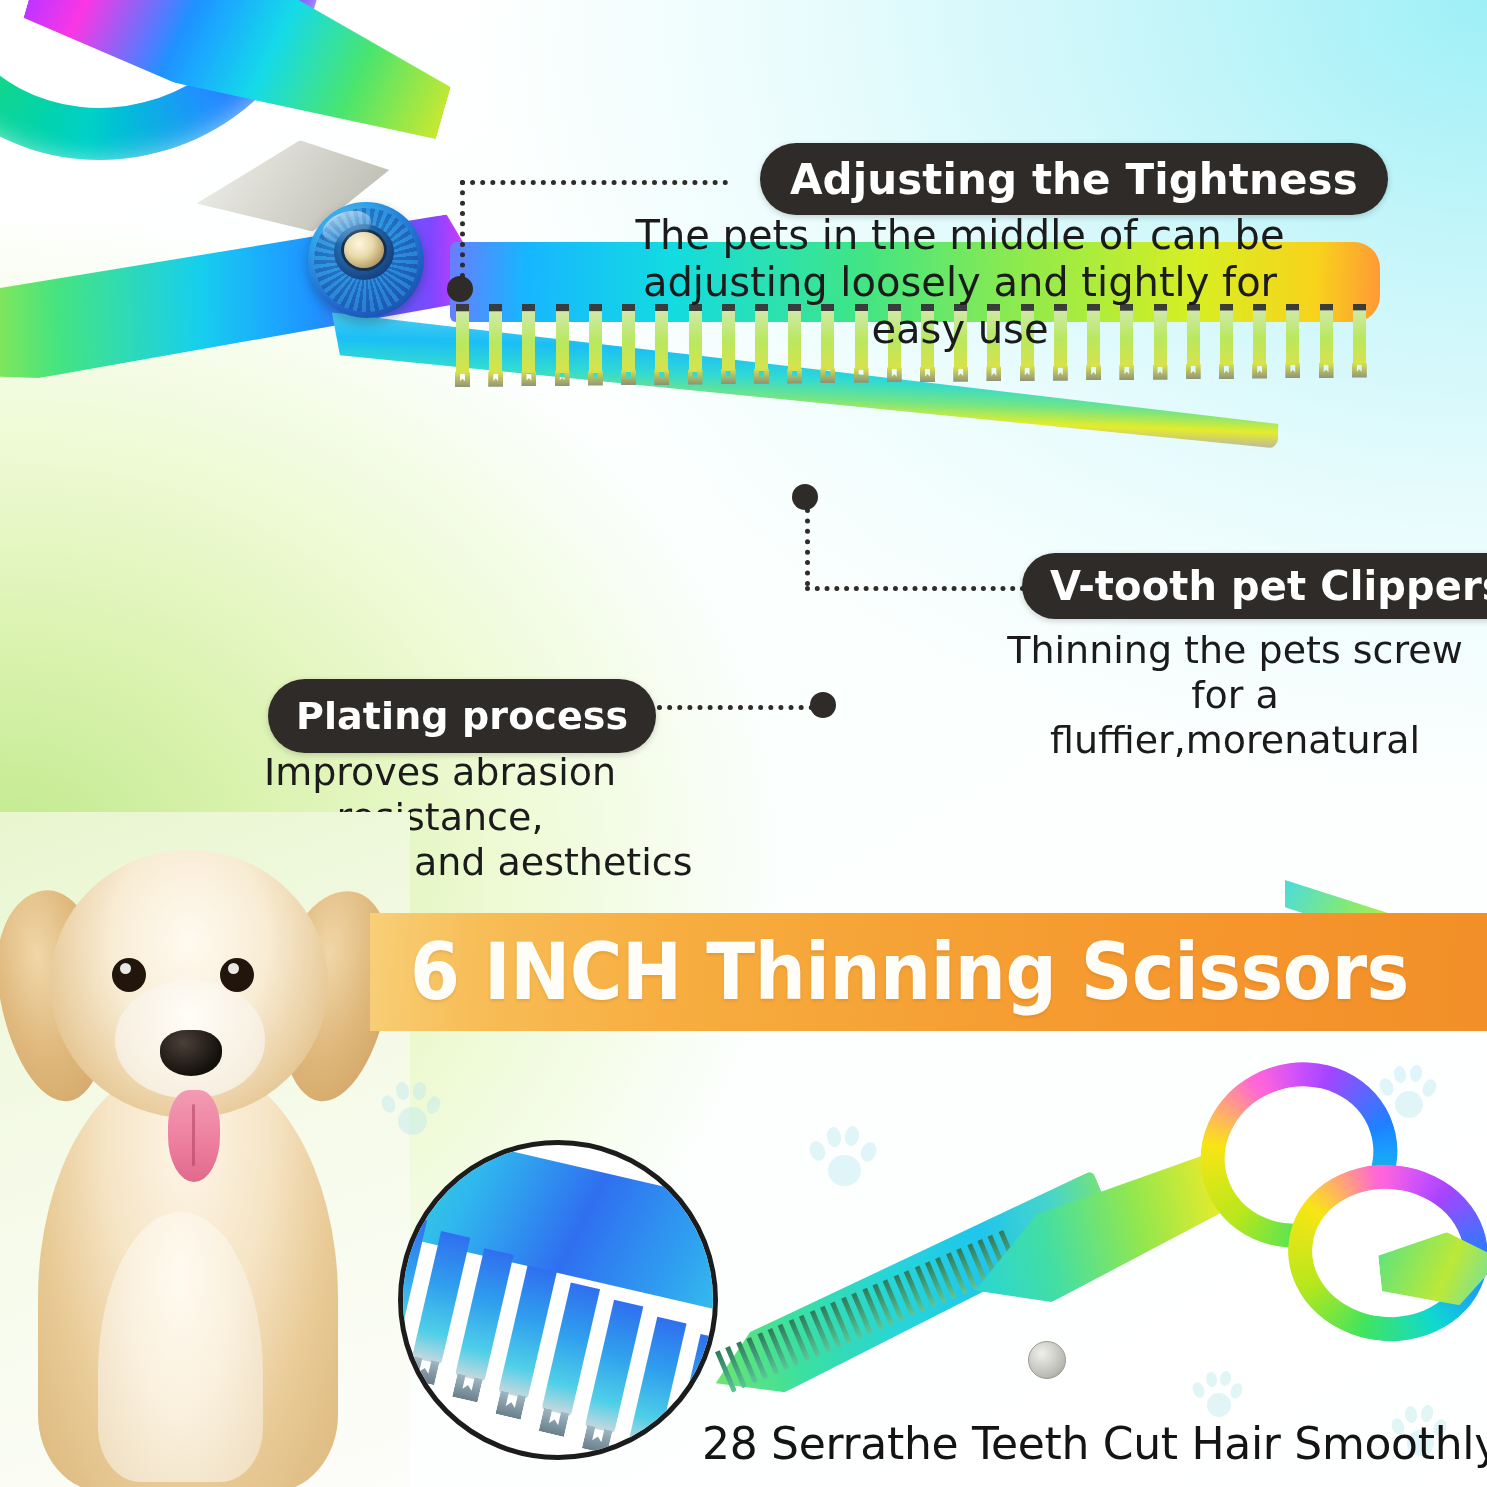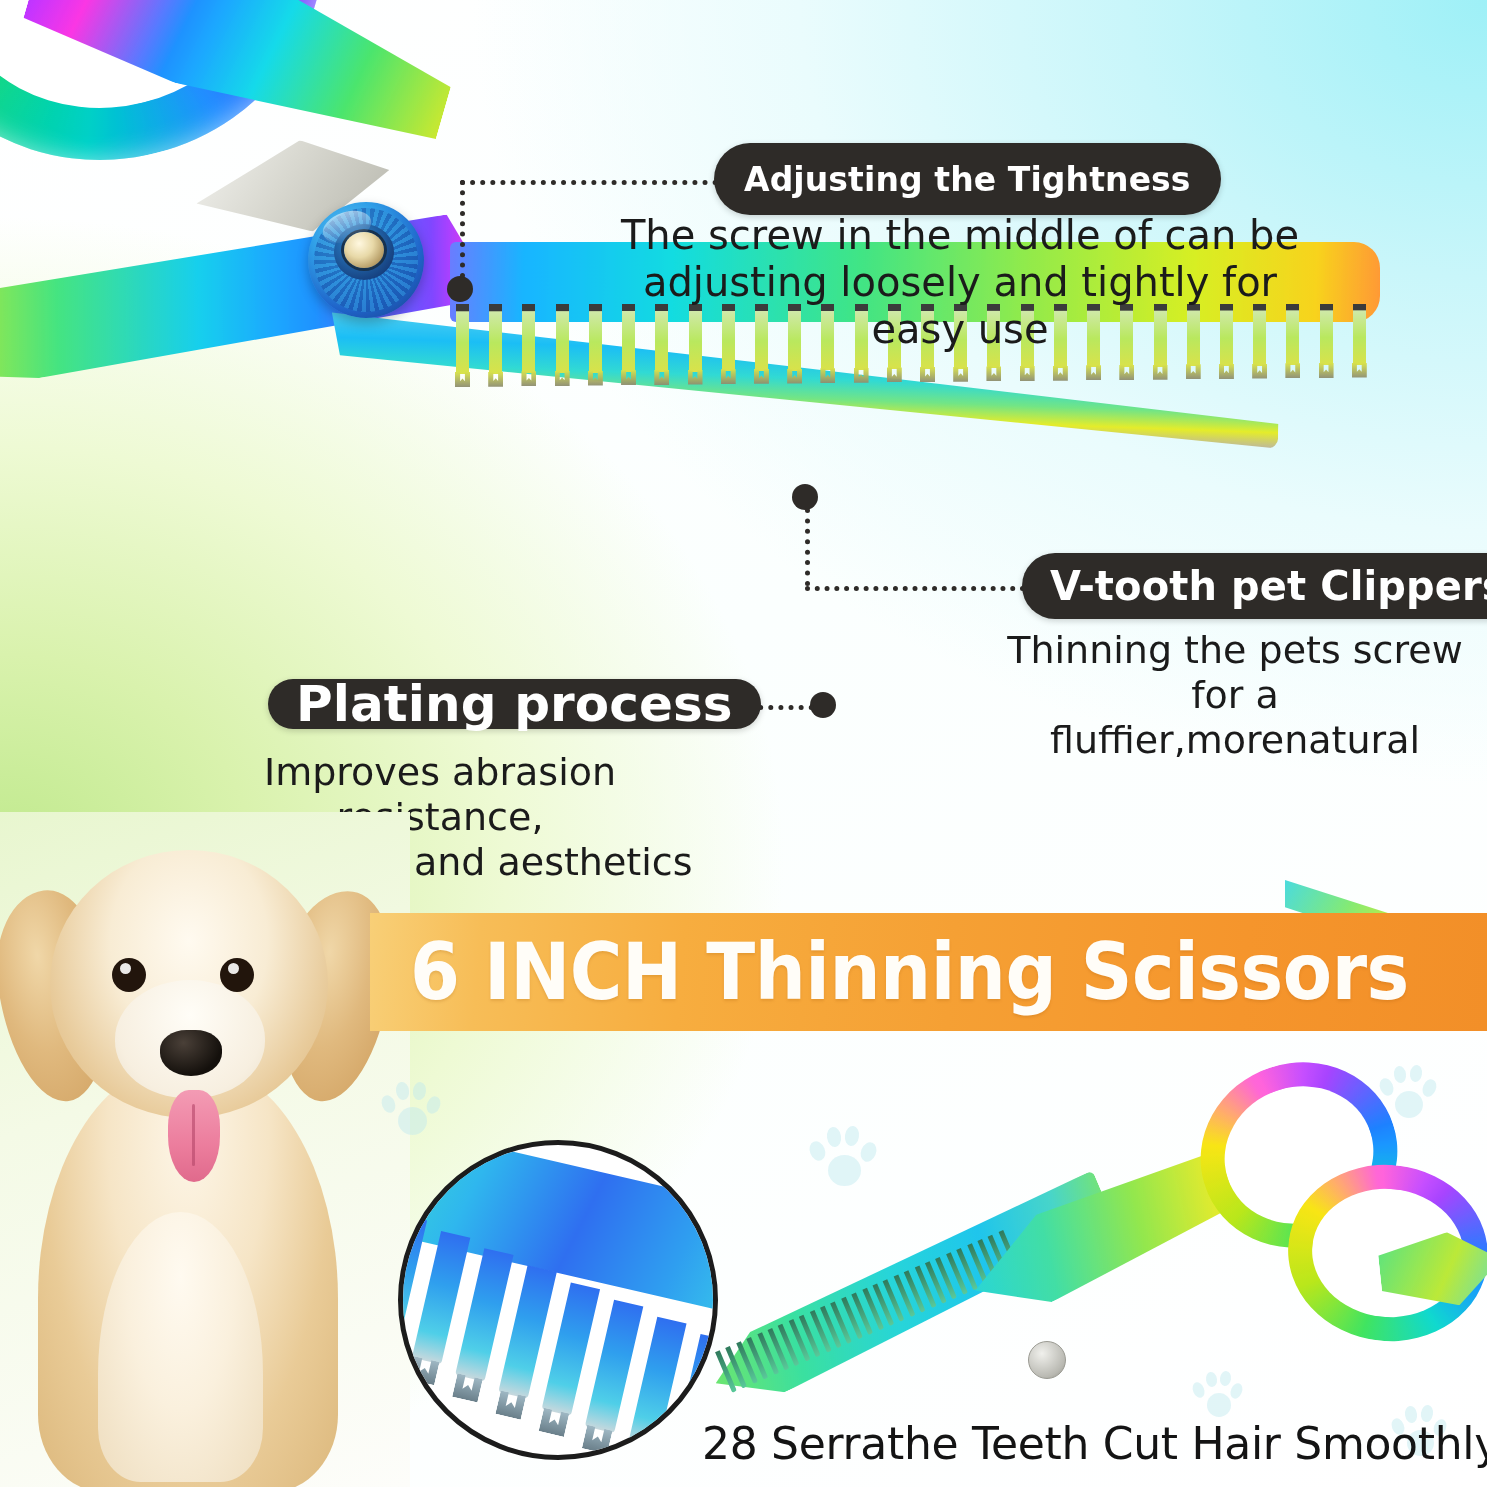--- a/index.html
+++ b/index.html
@@ -308,40 +308,40 @@
       <div class="screw-pin"></div>
       <div class="screw-gloss"></div>
     </div>
   </div>
   <div class="blade-shank-tip abs"></div>
 
   <div class="dot" style="left:447px;top:276px;width:26px;height:26px;"></div>
   <div class="dline-v" style="left:460px;top:180px;height:98px;"></div>
   <div class="dline-h" style="left:460px;top:180px;width:268px;"></div>
 
-  <div class="badge" style="left:714px;top:143px;height:72px;padding:0 30px;font-size:33px;">
+  <div class="badge" style="left:760px;top:143px;height:72px;padding:0 30px;font-size:42px;">
     <span>Adjusting the Tightness</span>
   </div>
-  <div class="desc" style="left:600px;top:212px;width:720px;font-size:40px;">The screw in the middle of can be
+  <div class="desc" style="left:600px;top:212px;width:720px;font-size:40px;">The pets in the middle of can be
 adjusting loosely and tightly for easy use</div>
 
   <div class="dot" style="left:792px;top:484px;width:26px;height:26px;"></div>
   <div class="dline-v" style="left:805px;top:508px;height:78px;"></div>
   <div class="dline-h" style="left:805px;top:586px;width:230px;"></div>
 
   <div class="badge" style="left:1022px;top:553px;height:66px;padding:0 28px;font-size:40px;">
     <span>V-tooth pet Clippers</span>
   </div>
   <div class="desc" style="left:985px;top:628px;width:500px;font-size:38px;">Thinning the pets screw for a
 fluffier,morenatural</div>
 
   <div class="dot" style="left:810px;top:692px;width:26px;height:26px;"></div>
   <div class="dline-h" style="left:566px;top:705px;width:248px;"></div>
 
-  <div class="badge" style="left:268px;top:679px;height:50px;padding:0 28px;font-size:50px;text-align:center;">
+  <div class="badge" style="left:268px;top:679px;height:74px;padding:0 28px;font-size:38px;text-align:center;">
     <span>Plating process</span>
   </div>
   <div class="desc" style="left:170px;top:750px;width:540px;font-size:38px;">Improves abrasion resistance,
 reflectivity, and aesthetics</div>
 
   <div class="dog">
     <div class="dog-bg"></div>
     <div class="dog-body"></div>
     <div class="dog-chest"></div>
     <div class="dog-ear l"></div>

